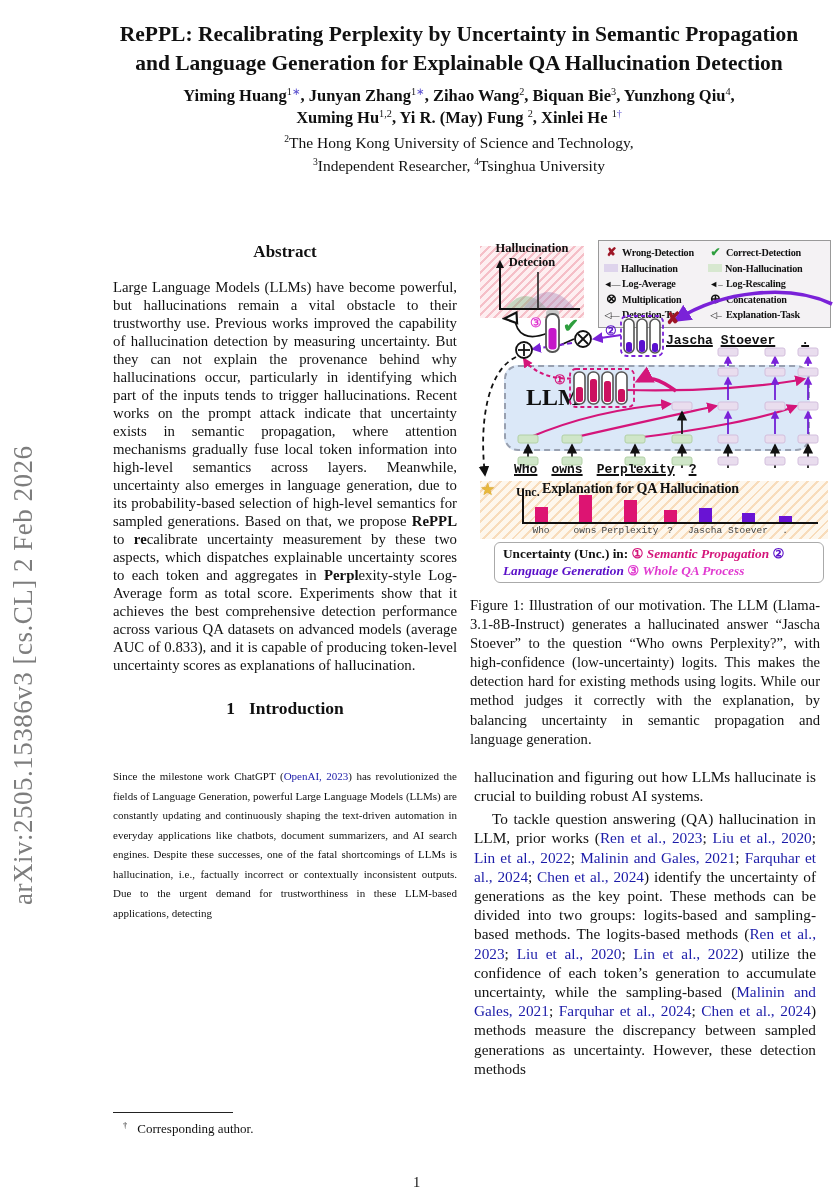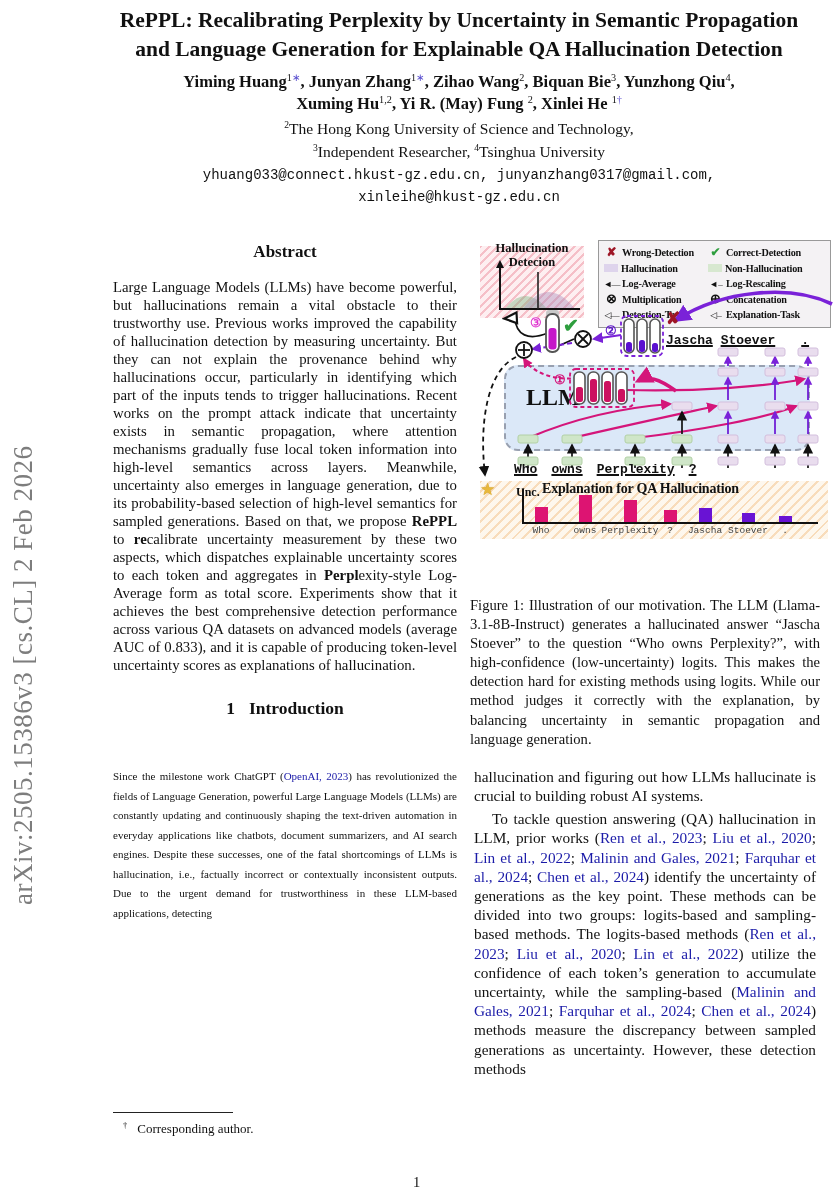--- a/index.html
+++ b/index.html
@@ -4,21 +4,21 @@
 <style>
   html,body{margin:0;padding:0;background:#e8e8e8;}
   .page{position:relative;width:833px;height:1200px;background:#ffffff;margin:0 auto;
         font-family:"Liberation Serif",serif;color:#111;overflow:hidden;}
 
   
   .watermark{position:absolute;left:8px;top:905px;transform:rotate(-90deg);transform-origin:0 0;
              font-size:27px;color:#7d7d7d;white-space:nowrap;letter-spacing:.5px;}
 
   
-  .header{position:absolute;left:88px;top:6px;width:742px;text-align:center;}
+  .header{position:absolute;left:88px;top:20px;width:742px;text-align:center;}
   .title{font-size:21.5px;font-weight:bold;line-height:29px;}
   .authors{margin-top:7px;font-size:16.5px;line-height:22px;}
   .affils{font-size:15.5px;line-height:23px;margin-top:2px;}
   .emails{font-family:"Liberation Mono",monospace;font-size:14px;line-height:21.5px;margin-top:2px;}
 
   
   .col-left{position:absolute;left:113px;top:242px;width:344px;}
   .col-right{position:absolute;left:470px;top:238px;width:350px;}
   .abs-head{text-align:center;font-weight:bold;font-size:17px;margin:0 0 16px 0;}
   .abs-body{font-size:14.8px;line-height:18px;text-align:justify;}
@@ -101,24 +101,20 @@
       <div>and Language Generation for Explainable QA Hallucination Detection</div>
     </div>
     <div class="authors">
       <div><span class="seg-b">Yiming Huang</span><span class="seg-sup">1</span><span class="seg-supmark">∗</span><span class="seg-b">, </span><span class="seg-b">Junyan Zhang</span><span class="seg-sup">1</span><span class="seg-supmark">∗</span><span class="seg-b">, </span><span class="seg-b">Zihao Wang</span><span class="seg-sup">2</span><span class="seg-b">, </span><span class="seg-b">Biquan Bie</span><span class="seg-sup">3</span><span class="seg-b">, </span><span class="seg-b">Yunzhong Qiu</span><span class="seg-sup">4</span><span class="seg-b">,</span></div>
       <div><span class="seg-b">Xuming Hu</span><span class="seg-sup">1,2</span><span class="seg-b">, </span><span class="seg-b">Yi R. (May) Fung </span><span class="seg-sup">2</span><span class="seg-b">, </span><span class="seg-b">Xinlei He </span><span class="seg-sup">1</span><span class="seg-supmark">†</span></div>
     </div>
     <div class="affils">
       <div><span class="seg-sup">2</span><span>The Hong Kong University of Science and Technology,</span></div>
       <div><span class="seg-sup">3</span><span>Independent Researcher, </span><span class="seg-sup">4</span><span>Tsinghua University</span></div>
     </div>
-    <div class="emails">
-      <div>yhuang033@connect.hkust-gz.edu.cn, junyanzhang0317@gmail.com,</div>
-      <div>xinleihe@hkust-gz.edu.cn</div>
-    </div>
   </div>
 
   <div class="col-left">
     <div class="abs-head">Abstract</div>
     <div class="abs-body"><span>Large Language Models (LLMs) have become powerful, but hallucinations remain a vital obstacle to their trustworthy use. Previous works improved the capability of hallucination detection by measuring uncertainty. But they can not explain the provenance behind why hallucinations occur, particularly in identifying which part of the inputs tends to trigger hallucinations. Recent works on the prompt attack indicate that uncertainty exists in semantic propagation, where attention mechanisms gradually fuse local token information into high-level semantics across layers. Meanwhile, uncertainty also emerges in language generation, due to its probability-based selection of high-level semantics for sampled generations. Based on that, we propose </span><span class="seg-b">RePPL</span><span> to </span><span class="seg-b">re</span><span>calibrate uncertainty measurement by these two aspects, which dispatches explainable uncertainty scores to each token and aggregates in </span><span class="seg-b">Perpl</span><span>exity-style Log-Average form as total score. Experiments show that it achieves the best comprehensive detection performance across various QA datasets on advanced models (average AUC of 0.833), and it is capable of producing token-level uncertainty scores as explanations of hallucination.</span></div>
     <div class="sec-head"><span>1</span><span class="gap"></span><span>Introduction</span></div>
     <div class="body-text"><span>Since the milestone work ChatGPT (</span><span class="seg-cite">OpenAI, 2023</span><span>) has revolutionized the fields of Language Generation, powerful Large Language Models (LLMs) are constantly updating and continuously shaping the text-driven automation in everyday applications like chatbots, document summarizers, and AI search engines. Despite these successes, one of the fatal shortcomings of LLMs is hallucination, i.e., factually incorrect or contextually inconsistent outputs. Due to the urgent demand for trustworthiness in these LLM-based applications, detecting</span></div>
   </div>
 
   <div class="col-right">
@@ -343,20 +339,21 @@
             <div class="bar-label" style="left: 190px;">?</div>
             <div class="bar" style="left: 218.5px; top: 27px; height: 14px; background: rgb(105, 19, 212);"></div>
             <div class="bar-label" style="left: 225px;">Jascha</div>
             <div class="bar" style="left: 261.5px; top: 32px; height: 9px; background: rgb(105, 19, 212);"></div>
             <div class="bar-label" style="left: 268px;">Stoever</div>
             <div class="bar" style="left: 298.5px; top: 35px; height: 6px; background: rgb(105, 19, 212);"></div>
             <div class="bar-label" style="left: 305px;">.</div>
           </div>
       </div>
 
+      <div class="cap-box"><span class="seg-b">Uncertainty (Unc.) in:  </span><span class="seg-n1">① </span><span class="seg-c1">Semantic Propagation</span><span> </span><span class="seg-n2">② </span><span class="seg-c2">Language Generation</span><span> </span><span class="seg-n3">③ </span><span class="seg-c3">Whole QA Process</span></div>
     </div>
 
     <div class="fig-caption">Figure 1: Illustration of our motivation. The LLM (Llama-3.1-8B-Instruct) generates a hallucinated answer “Jascha Stoever” to the question “Who owns Perplexity?”, with high-confidence (low-uncertainty) logits. This makes the detection hard for existing methods using logits. While our method judges it correctly with the explanation, by balancing uncertainty in semantic propagation and language generation.</div>
 
     <p class="body-text-r">hallucination and figuring out how LLMs hallucinate is crucial to building robust AI systems.</p>
     <p class="body-text-r indent" style="margin-top:3px;"><span>To tackle question answering (QA) hallucination in LLM, prior works (</span><span class="seg-cite">Ren et al., 2023</span><span>; </span><span class="seg-cite">Liu et al., 2020</span><span>; </span><span class="seg-cite">Lin et al., 2022</span><span>; </span><span class="seg-cite">Malinin and Gales, 2021</span><span>; </span><span class="seg-cite">Farquhar et al., 2024</span><span>; </span><span class="seg-cite">Chen et al., 2024</span><span>) identify the uncertainty of generations as the key point. These methods can be divided into two groups: logits-based and sampling-based methods. The logits-based methods (</span><span class="seg-cite">Ren et al., 2023</span><span>; </span><span class="seg-cite">Liu et al., 2020</span><span>; </span><span class="seg-cite">Lin et al., 2022</span><span>) utilize the confidence of each token’s generation to accumulate uncertainty, while the sampling-based (</span><span class="seg-cite">Malinin and Gales, 2021</span><span>; </span><span class="seg-cite">Farquhar et al., 2024</span><span>; </span><span class="seg-cite">Chen et al., 2024</span><span>) methods measure the discrepancy between sampled generations as uncertainty. However, these detection methods</span></p>
   </div>
 
   <div class="footnotes">
     <div class="fn-rule"></div>

